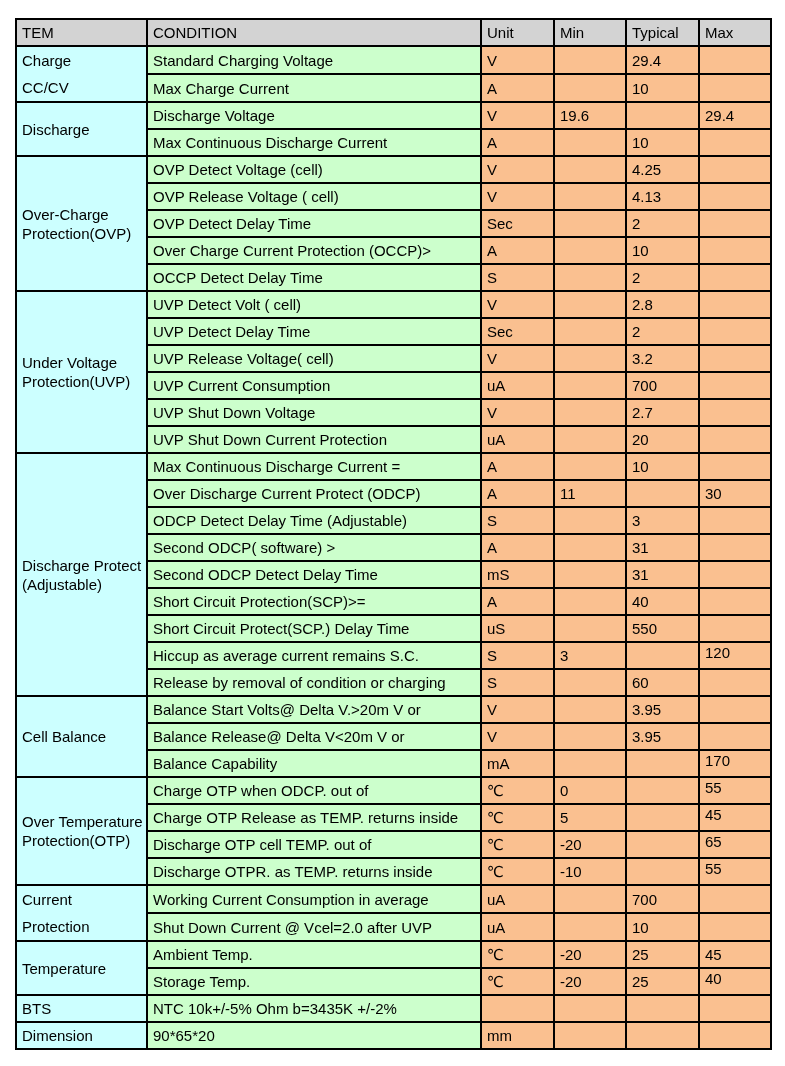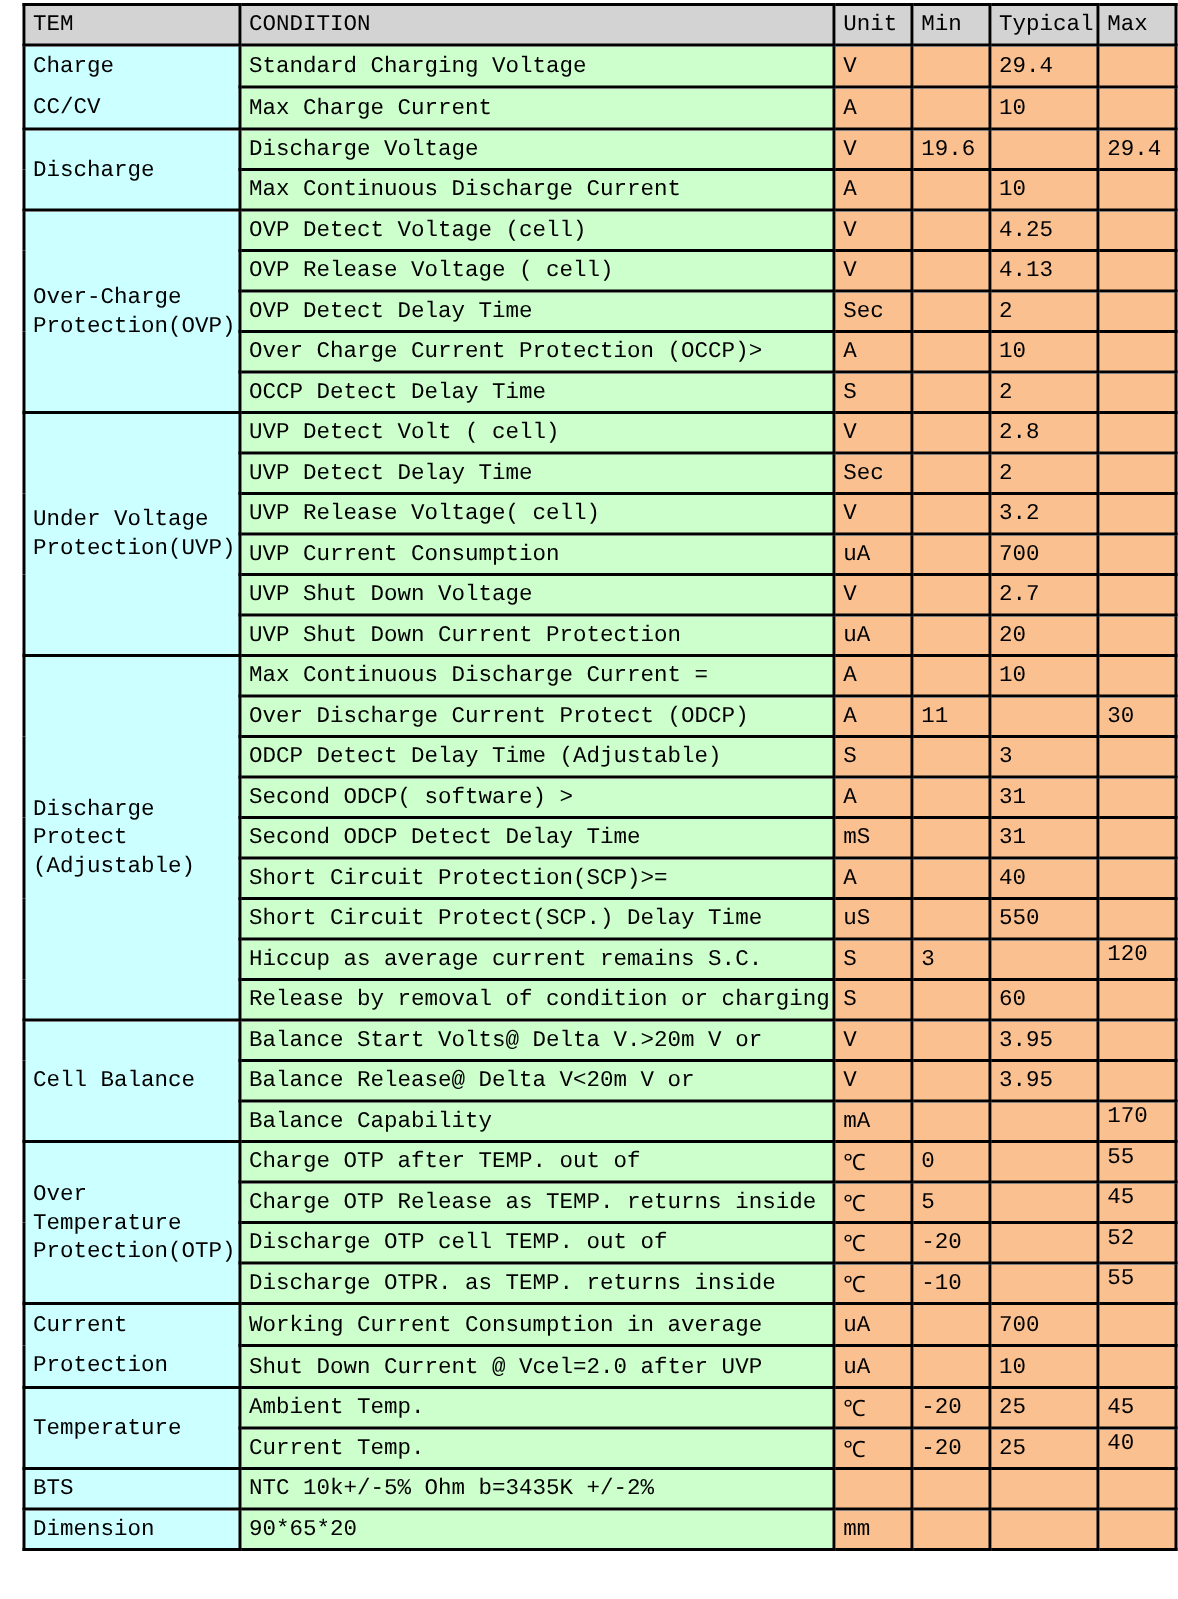--- a/index.html
+++ b/index.html
@@ -4,24 +4,23 @@
 <style>
   * { box-sizing: border-box; }
   html, body {
     margin: 0; padding: 0;
     width: 785px; height: 1066px;
     background: #ffffff;
     font-family: "Liberation Sans", "DejaVu Sans", sans-serif;
   }
   .spec-table {
     position: absolute;
-    left: 15px; top: 2px;
+    left: 15px; top: 18px;
     border-collapse: collapse;
     table-layout: fixed;
-    font-family: Liberation Mono, monospace;
   }
   .spec-table th, .spec-table td {
     border: 2px solid #000000;
     font-size: 15px;
     font-weight: normal;
     color: #000000;
     text-align: left;
     vertical-align: middle;
     padding: 0 2px 0 5px;
     overflow: hidden;
@@ -271,39 +270,39 @@
         <td class="val-cell">mA</td>
         <td class="val-cell"></td>
         <td class="val-cell"></td>
         <td class="val-cell top">170</td>
       </tr>
       <tr>
         <td class="item-cell" rowspan="4">
           <div>Over Temperature</div>
           <div>Protection(OTP)</div>
         </td>
-        <td class="cond-cell">Charge OTP after TEMP. out of</td>
+        <td class="cond-cell">Charge OTP when ODCP. out of</td>
         <td class="val-cell">℃</td>
         <td class="val-cell">0</td>
         <td class="val-cell"></td>
         <td class="val-cell top">55</td>
       </tr>
       <tr>
         <td class="cond-cell">Charge OTP Release as TEMP. returns inside</td>
         <td class="val-cell">℃</td>
         <td class="val-cell">5</td>
         <td class="val-cell"></td>
         <td class="val-cell top">45</td>
       </tr>
       <tr>
         <td class="cond-cell">Discharge OTP cell TEMP. out of</td>
         <td class="val-cell">℃</td>
         <td class="val-cell">-20</td>
         <td class="val-cell"></td>
-        <td class="val-cell top">52</td>
+        <td class="val-cell top">65</td>
       </tr>
       <tr>
         <td class="cond-cell">Discharge OTPR. as TEMP. returns inside</td>
         <td class="val-cell">℃</td>
         <td class="val-cell">-10</td>
         <td class="val-cell"></td>
         <td class="val-cell top">55</td>
       </tr>
       <tr>
         <td class="item-cell spread" rowspan="2">
@@ -327,21 +326,21 @@
         <td class="item-cell" rowspan="2">
           <div>Temperature</div>
         </td>
         <td class="cond-cell">Ambient Temp.</td>
         <td class="val-cell">℃</td>
         <td class="val-cell">-20</td>
         <td class="val-cell">25</td>
         <td class="val-cell">45</td>
       </tr>
       <tr>
-        <td class="cond-cell">Current Temp.</td>
+        <td class="cond-cell">Storage Temp.</td>
         <td class="val-cell">℃</td>
         <td class="val-cell">-20</td>
         <td class="val-cell">25</td>
         <td class="val-cell top">40</td>
       </tr>
       <tr>
         <td class="item-cell" rowspan="1">
           <div>BTS</div>
         </td>
         <td class="cond-cell">NTC 10k+/-5% Ohm b=3435K +/-2%</td>

